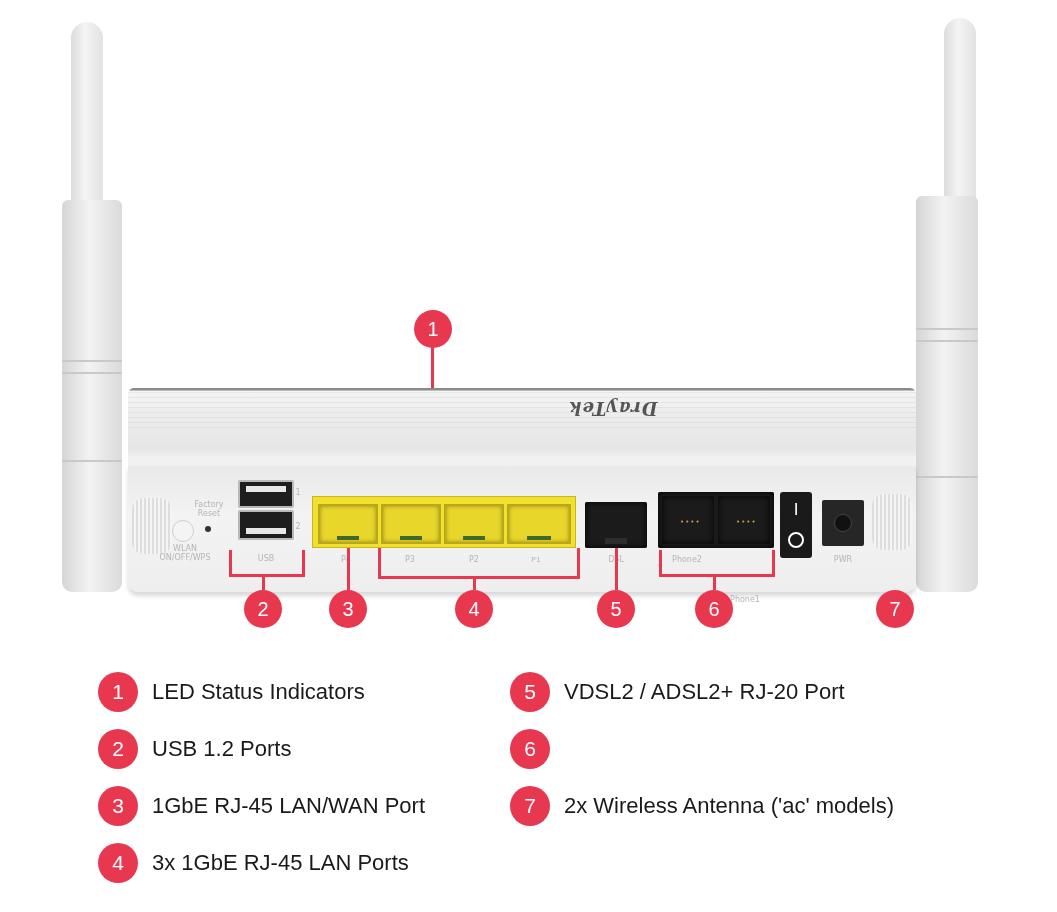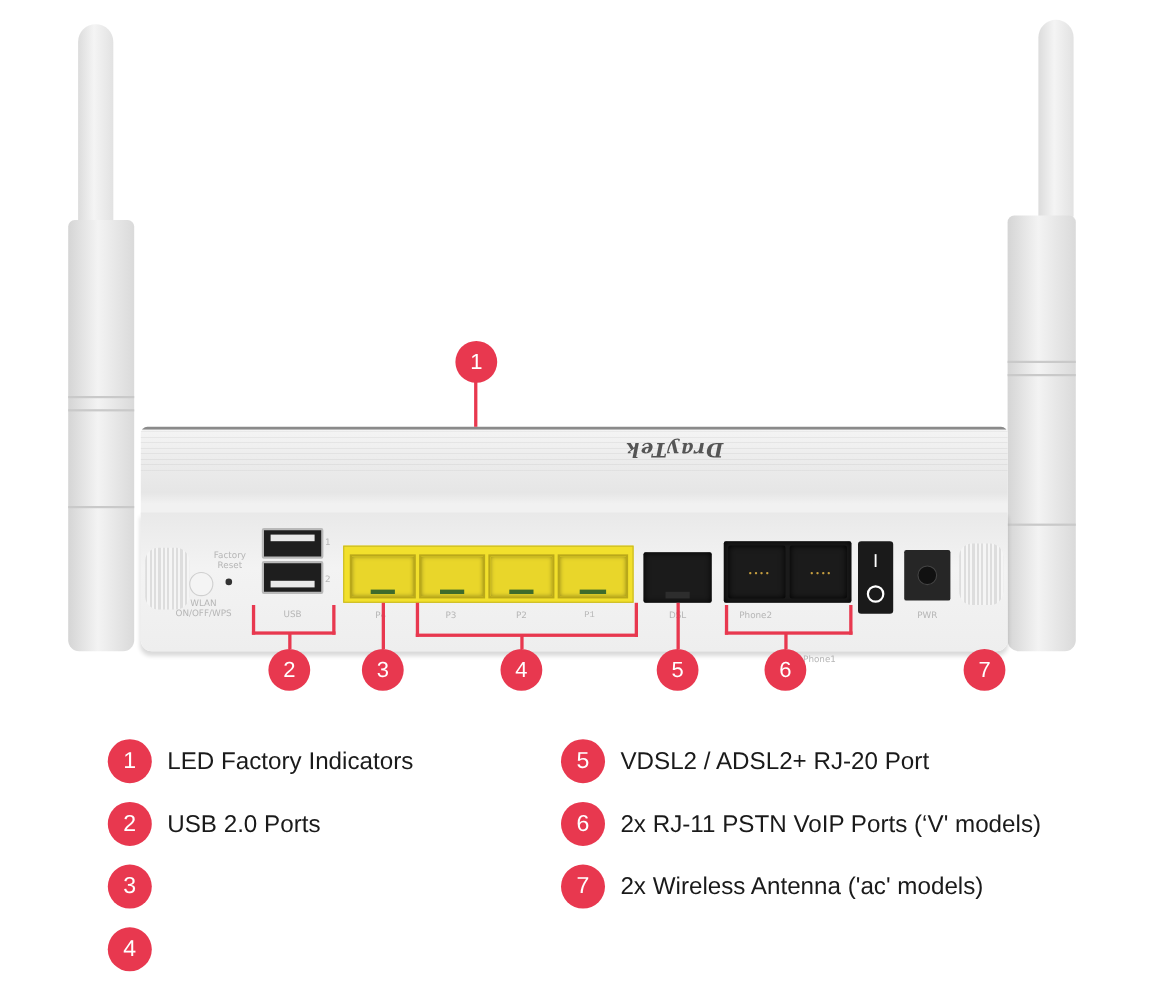--- a/index.html
+++ b/index.html
@@ -149,40 +149,41 @@
   <div class="abs bracket" style="left:659px;top:550px;width:110px;height:24px;"></div>
   <div class="abs line" style="left:713px;top:576px;width:3px;height:14px;"></div>
   <div class="abs badge" style="left:695px;top:590px;">6</div>
 
   <div class="abs badge" style="left:876px;top:590px;">7</div>
 </div>
 
 <div class="abs" style="left:98px;top:672px;">
   <div class="legend-item" style="margin-bottom:17px;">
     <div class="legend-badge">1</div>
-    <div class="legend-text">LED Factory Indicators</div>
+    <div class="legend-text">LED Status Indicators</div>
   </div>
   <div class="legend-item" style="margin-bottom:17px;">
     <div class="legend-badge">2</div>
-    <div class="legend-text">USB 2.0 Ports</div>
+    <div class="legend-text">USB 1.2 Ports</div>
   </div>
   <div class="legend-item" style="margin-bottom:17px;">
     <div class="legend-badge">3</div>
+    <div class="legend-text">1GbE RJ-45 LAN/WAN Port</div>
   </div>
   <div class="legend-item">
     <div class="legend-badge">4</div>
+    <div class="legend-text">3x 1GbE RJ-45 LAN Ports</div>
   </div>
 </div>
 
 <div class="abs" style="left:510px;top:672px;">
   <div class="legend-item" style="margin-bottom:17px;">
     <div class="legend-badge">5</div>
     <div class="legend-text">VDSL2 / ADSL2+ RJ-20 Port</div>
   </div>
   <div class="legend-item" style="margin-bottom:17px;">
     <div class="legend-badge">6</div>
-    <div class="legend-text">2x RJ-11 PSTN VoIP Ports (‘V' models)</div>
   </div>
   <div class="legend-item">
     <div class="legend-badge">7</div>
     <div class="legend-text">2x Wireless Antenna ('ac' models)</div>
   </div>
 </div>
 
 </body></html>

